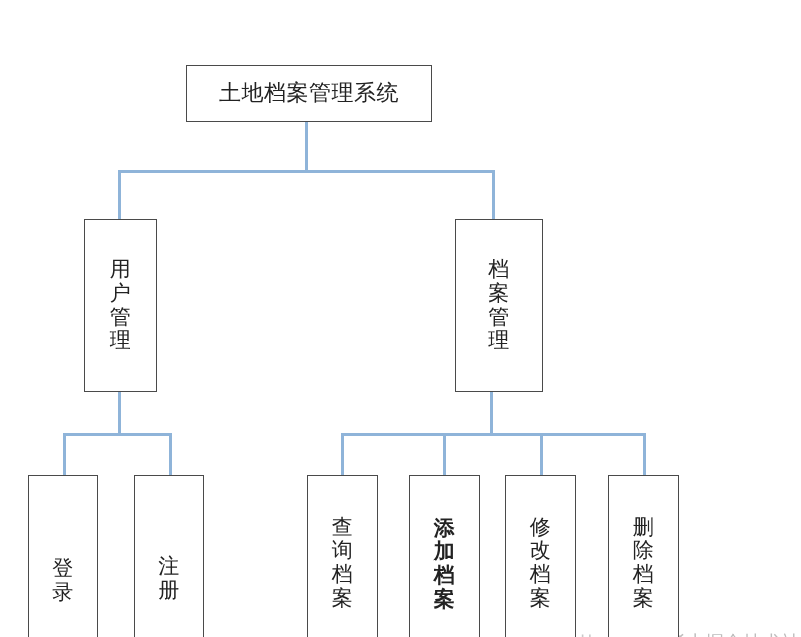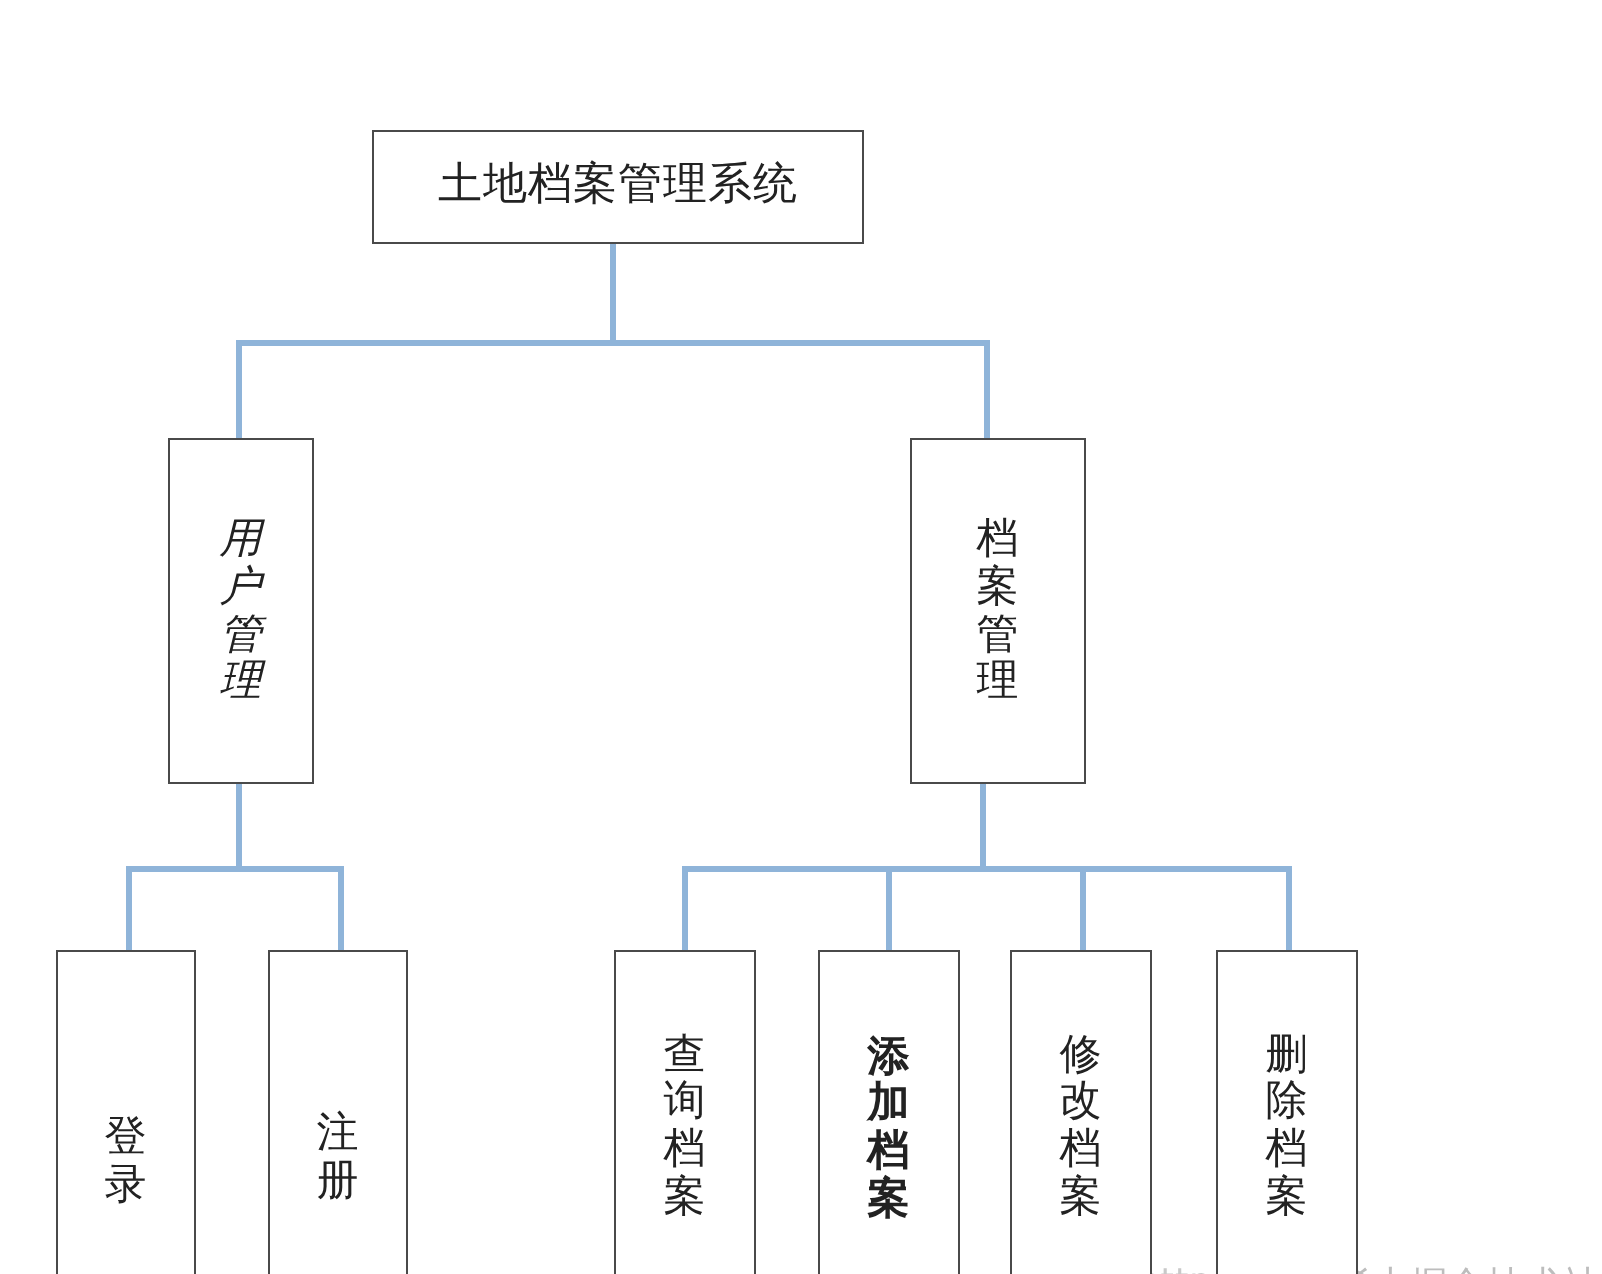--- a/index.html
+++ b/index.html
@@ -97,21 +97,21 @@
   <div class="conn conn-h" style="left:341px; top:409px; width:305px;"></div>
   <div class="conn conn-v" style="left:341px; top:409px; height:42px;"></div>
   <div class="conn conn-v" style="left:443px; top:409px; height:42px;"></div>
   <div class="conn conn-v" style="left:540px; top:409px; height:42px;"></div>
   <div class="conn conn-v" style="left:643px; top:409px; height:42px;"></div>
 
   <div class="node node-root" style="left:186px; top:41px; width:246px; height:57px;">
     <span class="node-label">土地档案管理系统</span>
   </div>
 
-  <div class="node node-vert" style="left:84px; top:195px; width:73px; height:173px;font-style:italic;">
+  <div class="node node-vert" style="left:84px; top:195px; width:73px; height:173px;">
     <span class="node-label">用户管理</span>
   </div>
 
   <div class="node node-vert" style="left:455px; top:195px; width:88px; height:173px;">
     <span class="node-label">档案管理</span>
   </div>
 
   <div class="node node-vert node-leaf" style="left:28px; top:451px; width:70px; height:212px;">
     <span class="node-label">登录</span>
   </div>

